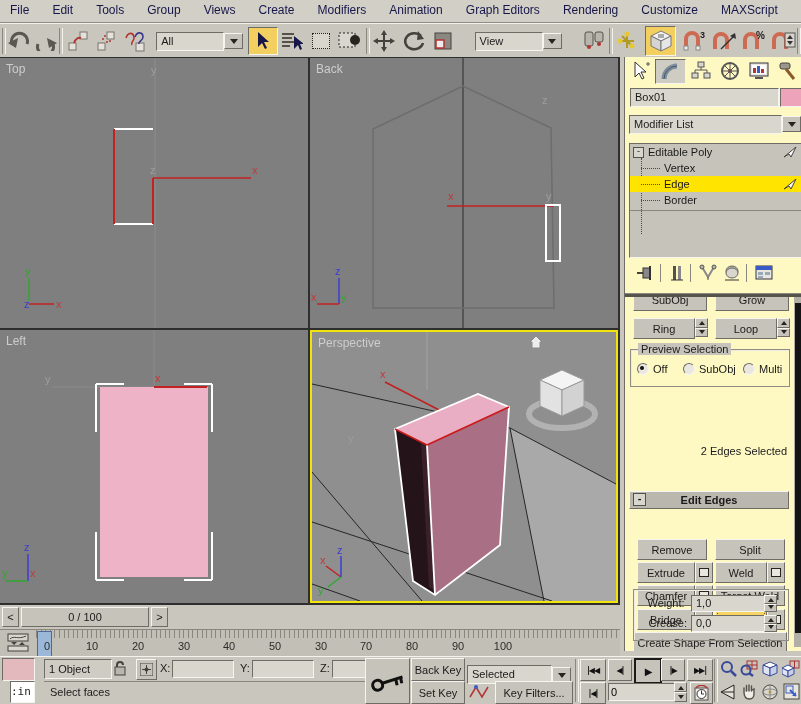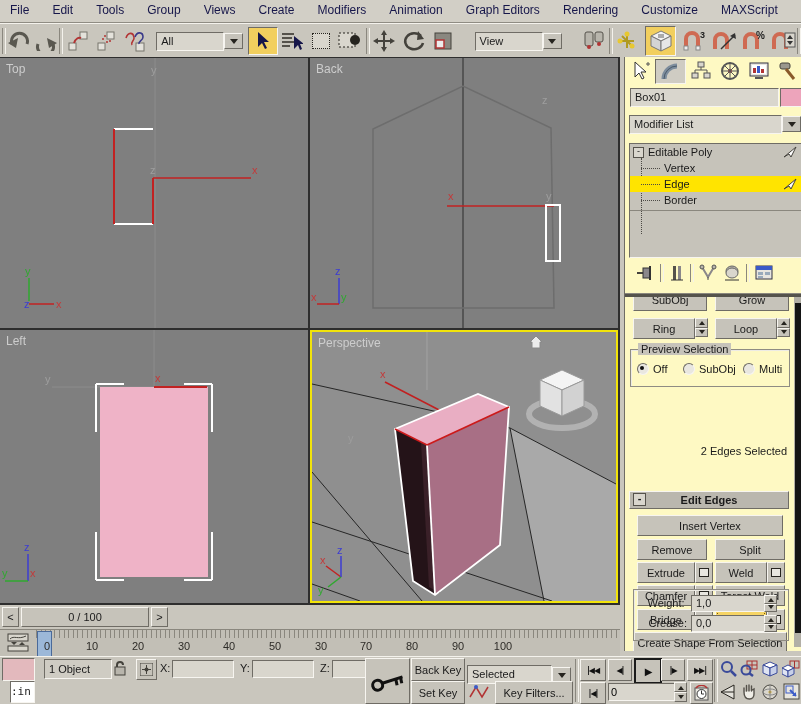--- a/index.html
+++ b/index.html
@@ -529,21 +529,20 @@
           </div>
       </div>
 
       <div class="abs" style="left:0;top:148px;width:162px;text-align:right">2 Edges Selected</div>
 
       <div class="rollhdr abs" style="left:4px;top:194px;width:158px;height:16px">
         <span class="abs" style="left:3px;top:1px;width:11px;height:11px;border:1px solid #55524b;background:#d9d6cd;font-weight:bold;line-height:9px;text-align:center">-</span>
         <span>Edit Edges</span>
       </div>
 
-      <div class="pbtn abs" style="left:12px;top:218px;width:144px;height:19px">Insert Vertex</div>
 
       <div class="pbtn abs" style="left:12px;top:242px;width:68px;height:19px">Remove</div>
       <div class="pbtn abs" style="left:90px;top:242px;width:68px;height:19px">Split</div>
 
       <div class="pbtn abs" style="left:12px;top:265px;width:56px;height:19px">Extrude</div>
       <div class="sbox abs" style="left:70px;top:265px;width:16px;height:19px">
           <i></i>
         </div>
       <div class="pbtn abs" style="left:90px;top:265px;width:50px;height:19px">Weld</div>
       <div class="sbox abs" style="left:142px;top:265px;width:16px;height:19px">
@@ -619,20 +618,21 @@
         </svg>
     </div>
 
     <span class="abs" style="left:160px;top:5px">X:</span>
     <input class="abs field" style="left: 172px; top: 3px; width: 56px; height: 14px; font-size: 11px; font-family: &quot;Liberation Sans&quot;, sans-serif;" value="">
     <span class="abs" style="left:240px;top:5px">Y:</span>
     <input class="abs field" style="left: 252px; top: 3px; width: 56px; height: 14px; font-size: 11px; font-family: &quot;Liberation Sans&quot;, sans-serif;" value="">
     <span class="abs" style="left:320px;top:5px">Z:</span>
     <input class="abs field" style="left: 332px; top: 3px; width: 30px; height: 14px; font-size: 11px; font-family: &quot;Liberation Sans&quot;, sans-serif;" value="">
 
+    <div class="abs" style="left:44px;top:24px;width:318px;height:20px;line-height:20px;padding-left:6px;border-top:1px solid #8a877e">Select faces</div>
 
     <div class="flat abs raised" style="left:365px;top:1px;width:43px;height:44px">
       <svg width="36" height="26">
           <g transform="rotate(-12 18 13)">
             <circle cx="7" cy="15" r="5" fill="none" stroke="#111" stroke-width="3"></circle>
             <line x1="12" y1="14" x2="33" y2="12" stroke="#111" stroke-width="3"></line>
             <line x1="26" y1="13" x2="26" y2="19" stroke="#111" stroke-width="3"></line>
             <line x1="31" y1="12" x2="31" y2="18" stroke="#111" stroke-width="3"></line>
           </g>
         </svg>

